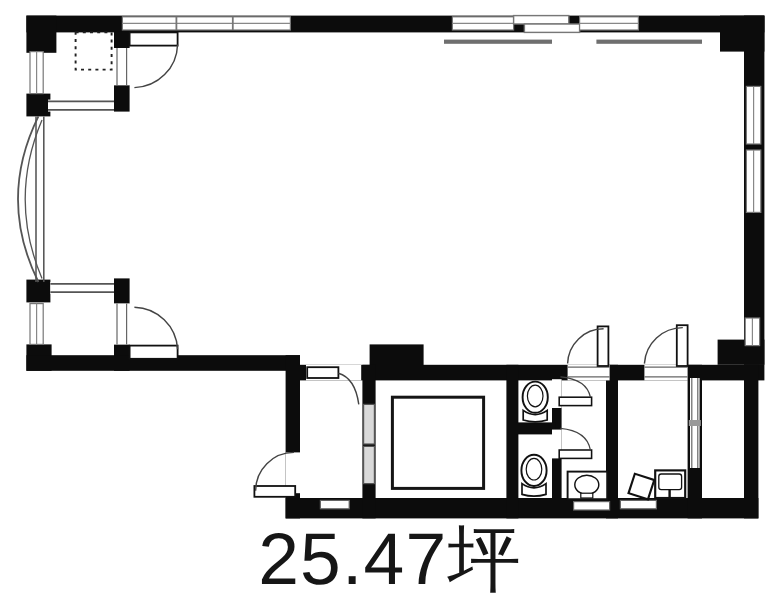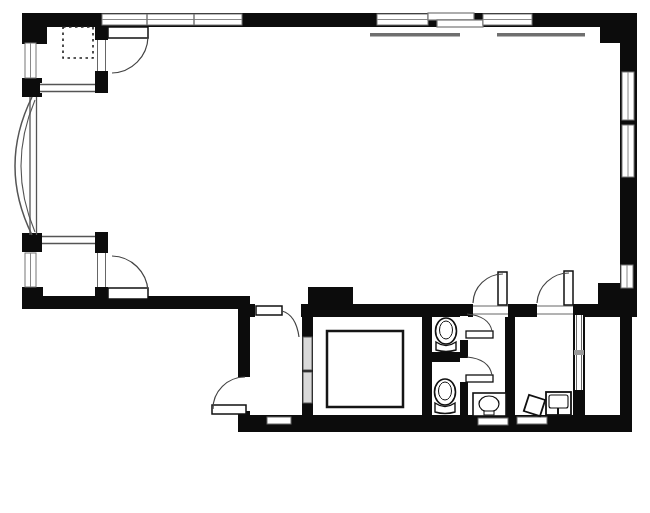--- a/index.html
+++ b/index.html
@@ -217,13 +217,14 @@
       <g fill="#ffffff" stroke="#111">
         <rect x="546" y="392" width="25" height="23" stroke-width="1.8"></rect>
         <rect x="549" y="395" width="19" height="13" rx="2" stroke-width="1.1"></rect>
         <line x1="558" y1="408" x2="558" y2="415" stroke-width="2"></line>
       </g>
 
       <rect x="526" y="397" width="17" height="17" fill="#ffffff" stroke="#111" stroke-width="1.8" transform="rotate(18 534.5 405.5)"></rect>
     </g>
   </svg>
 
+  <div class="area-label">25.47坪</div>
 </div>
 
 </body></html>

